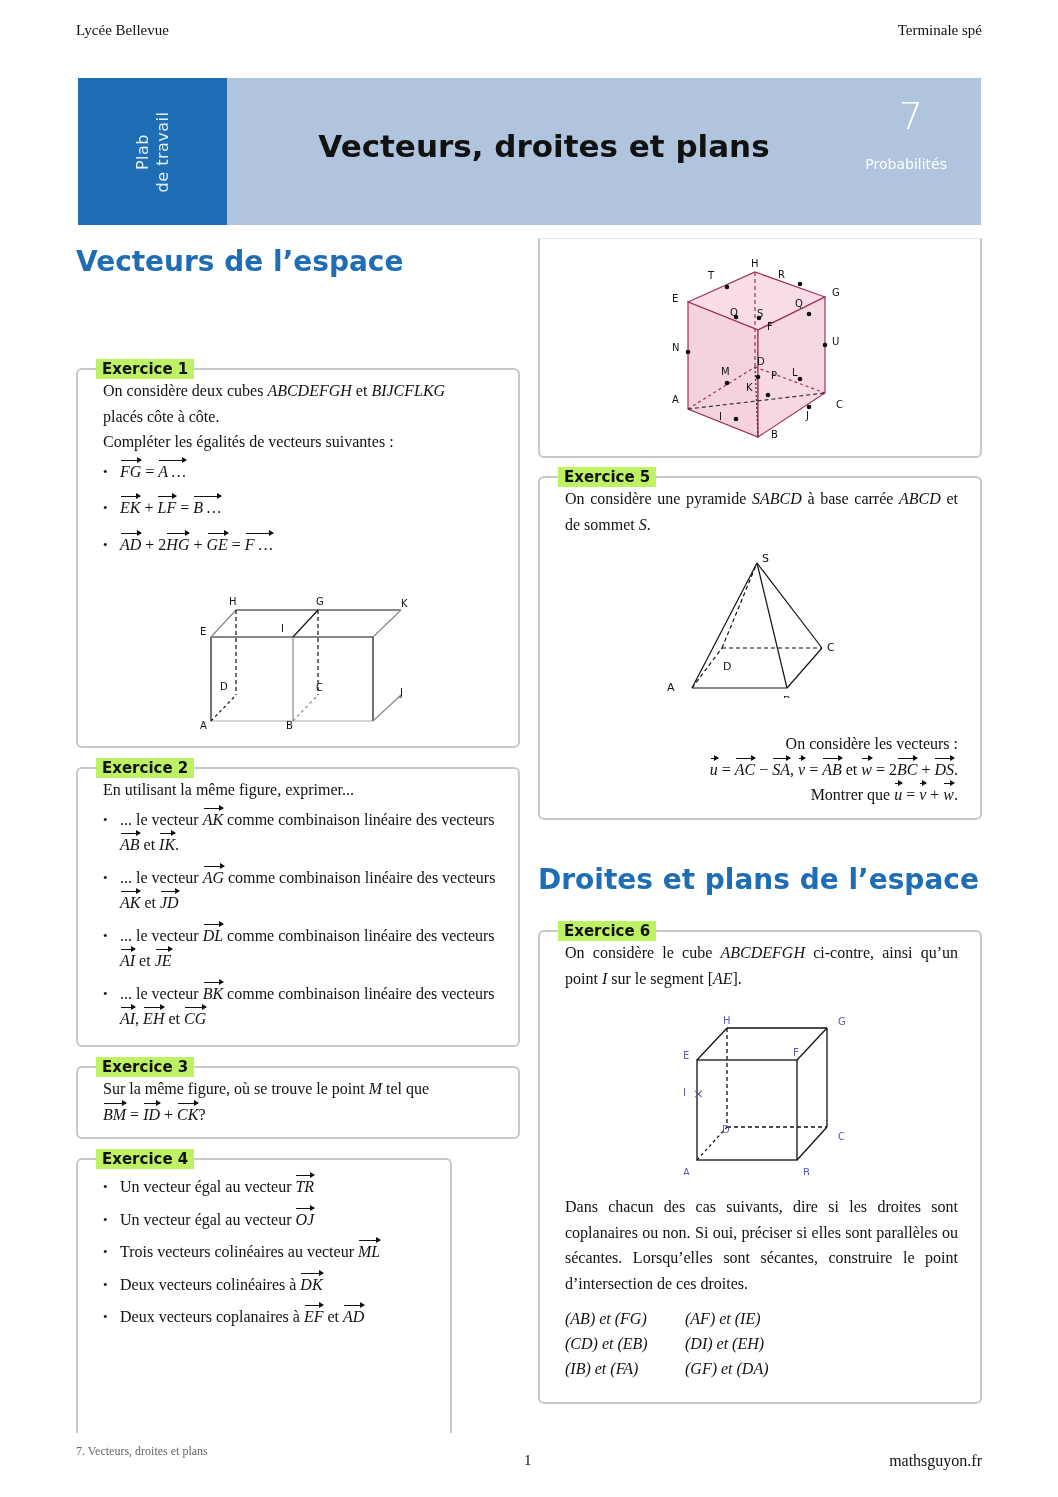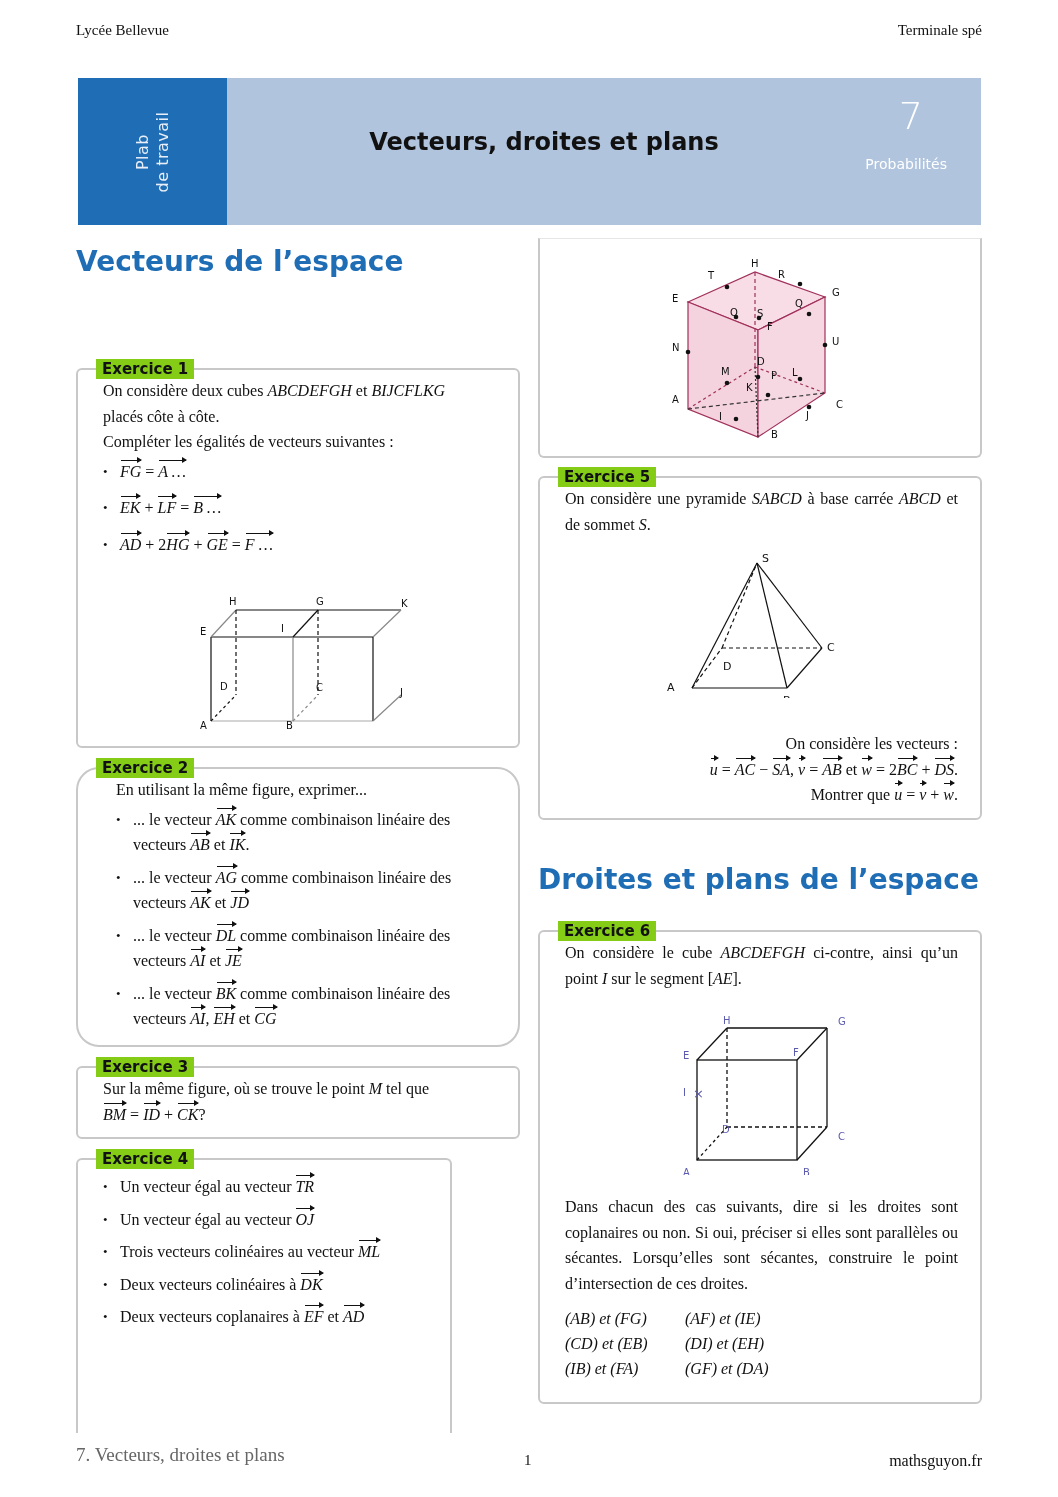--- a/index.html
+++ b/index.html
@@ -5,40 +5,40 @@
   html, body { margin:0; padding:0; background:#fff; }
   body { width:1058px; height:1497px; position:relative; overflow:hidden;
          font-family:"Liberation Serif","DejaVu Serif",serif; color:#111; }
   .sans { font-family:"DejaVu Sans","Liberation Sans",sans-serif; }
   .hdr-left { position:absolute; left:76px; top:22px; font-size:15px; }
   .hdr-right { position:absolute; right:76px; top:22px; font-size:15px; }
   .banner { position:absolute; left:78px; top:78px; width:903px; height:147px; background:#b0c4de; }
   .banner-side { position:absolute; left:0; top:0; width:149px; height:147px; background:#1f6db5; }
   .banner-side .vt { position:absolute; left:50%; top:50%; transform:translate(-50%,-50%) rotate(-90deg);
         color:#e8eff8; font-size:16px; line-height:20px; text-align:center; white-space:nowrap; letter-spacing:0.5px; }
-  .banner-title { position:absolute; left:149px; right:120px; top:50px; text-align:center; font-size:24px; font-weight:bold; color:#111; }
+  .banner-title { position:absolute; left:149px; right:120px; top:50px; text-align:center; font-size:31px; font-weight:bold; color:#111; }
   .banner-num { position:absolute; right:58px; top:16px; font-size:38px; color:#fff; font-weight:300; }
   .banner-cat { position:absolute; right:34px; top:78px; font-size:14px; color:#fff; }
   .section-title { position:absolute; font-size:28px; font-weight:bold; color:#1f6db5; }
   .box { position:absolute; border:2.5px solid #c8c8c8; border-radius:6px; background:#fff; box-sizing:border-box; }
-  .box-label { position:absolute; left:18px; top:-11px; background:#84cc16; padding:0 6px; font-size:15px; font-weight:bold; color:#111; line-height:20px; }
+  .box-label { position:absolute; left:18px; top:-11px; background:#bef264; padding:0 6px; font-size:15px; font-weight:bold; color:#111; line-height:20px; }
   .box-body { position:absolute; left:25px; right:22px; top:14px; font-size:16px; line-height:25.5px; }
   .box-body p { margin:0; }
   .just { text-align:justify; }
   ul.bul { list-style:none; margin:4px 0 0 0; padding:0; }
   ul.bul li { position:relative; padding-left:17px; margin-bottom:7px; line-height:25.5px; }
   ul.bul li::before { content:"•"; position:absolute; left:0; top:0; font-size:13px; }
   .m { font-style:italic; }
   .vec { display:inline-block; position:relative; font-style:italic; }
   .vec::after { content:""; position:absolute; left:1px; right:0; top:1px; height:1px; background:#111; }
   .vec::before { content:""; position:absolute; right:-1px; top:-2px; border-left:5px solid #111; border-top:3px solid transparent; border-bottom:3px solid transparent; }
   .fig { position:absolute; }
   .pairs { text-align:left; line-height:25px; margin-top:10px; }
   .pairs span.c { display:inline-block; width:120px; }
-  .ftr-left { position:absolute; left:76px; top:1444px; font-size:19px; color:#666; }
+  .ftr-left { position:absolute; left:76px; top:1444px; font-size:12px; color:#666; }
   .ftr-mid { position:absolute; left:524px; top:1452px; font-size:15px; }
   .ftr-right { position:absolute; right:76px; top:1452px; font-size:16px; }
 </style>
 </head>
 <body>
 
 <div class="hdr-left">Lycée Bellevue</div>
 <div class="hdr-right">Terminale spé</div>
 
 <div class="banner sans">
@@ -89,23 +89,23 @@
         <text x="83" y="37">I</text>
         <text x="22" y="95">D</text>
         <text x="118" y="96">C</text>
         <text x="202" y="101">J</text>
         <text x="2" y="134">A</text>
         <text x="88" y="134">B</text>
       </g>
   </svg>
 </div>
 
-<div class="box" style="left:76px;top:767px;width:444px;height:280px;border-radius:23px;">
+<div class="box" style="left:76px;top:767px;width:444px;height:280px;">
   <div class="box-label sans">Exercice 2</div>
-  <div class="box-body" style="top:8px;margin-left:13px;">
+  <div class="box-body" style="top:8px;">
     <p>En utilisant la même figure, exprimer...</p>
     <ul class="bul" id="ex2-list">
         <li>... le vecteur <span class="vec">AK</span> comme combinaison linéaire des vecteurs <span class="vec">AB</span> et <span class="vec">IK</span>.</li>
         <li>... le vecteur <span class="vec">AG</span> comme combinaison linéaire des vecteurs <span class="vec">AK</span> et <span class="vec">JD</span></li>
         <li>... le vecteur <span class="vec">DL</span> comme combinaison linéaire des vecteurs <span class="vec">AI</span> et <span class="vec">JE</span></li>
         <li>... le vecteur <span class="vec">BK</span> comme combinaison linéaire des vecteurs <span class="vec">AI</span>, <span class="vec">EH</span> et <span class="vec">CG</span></li>
       </ul>
   </div>
 </div>
 

